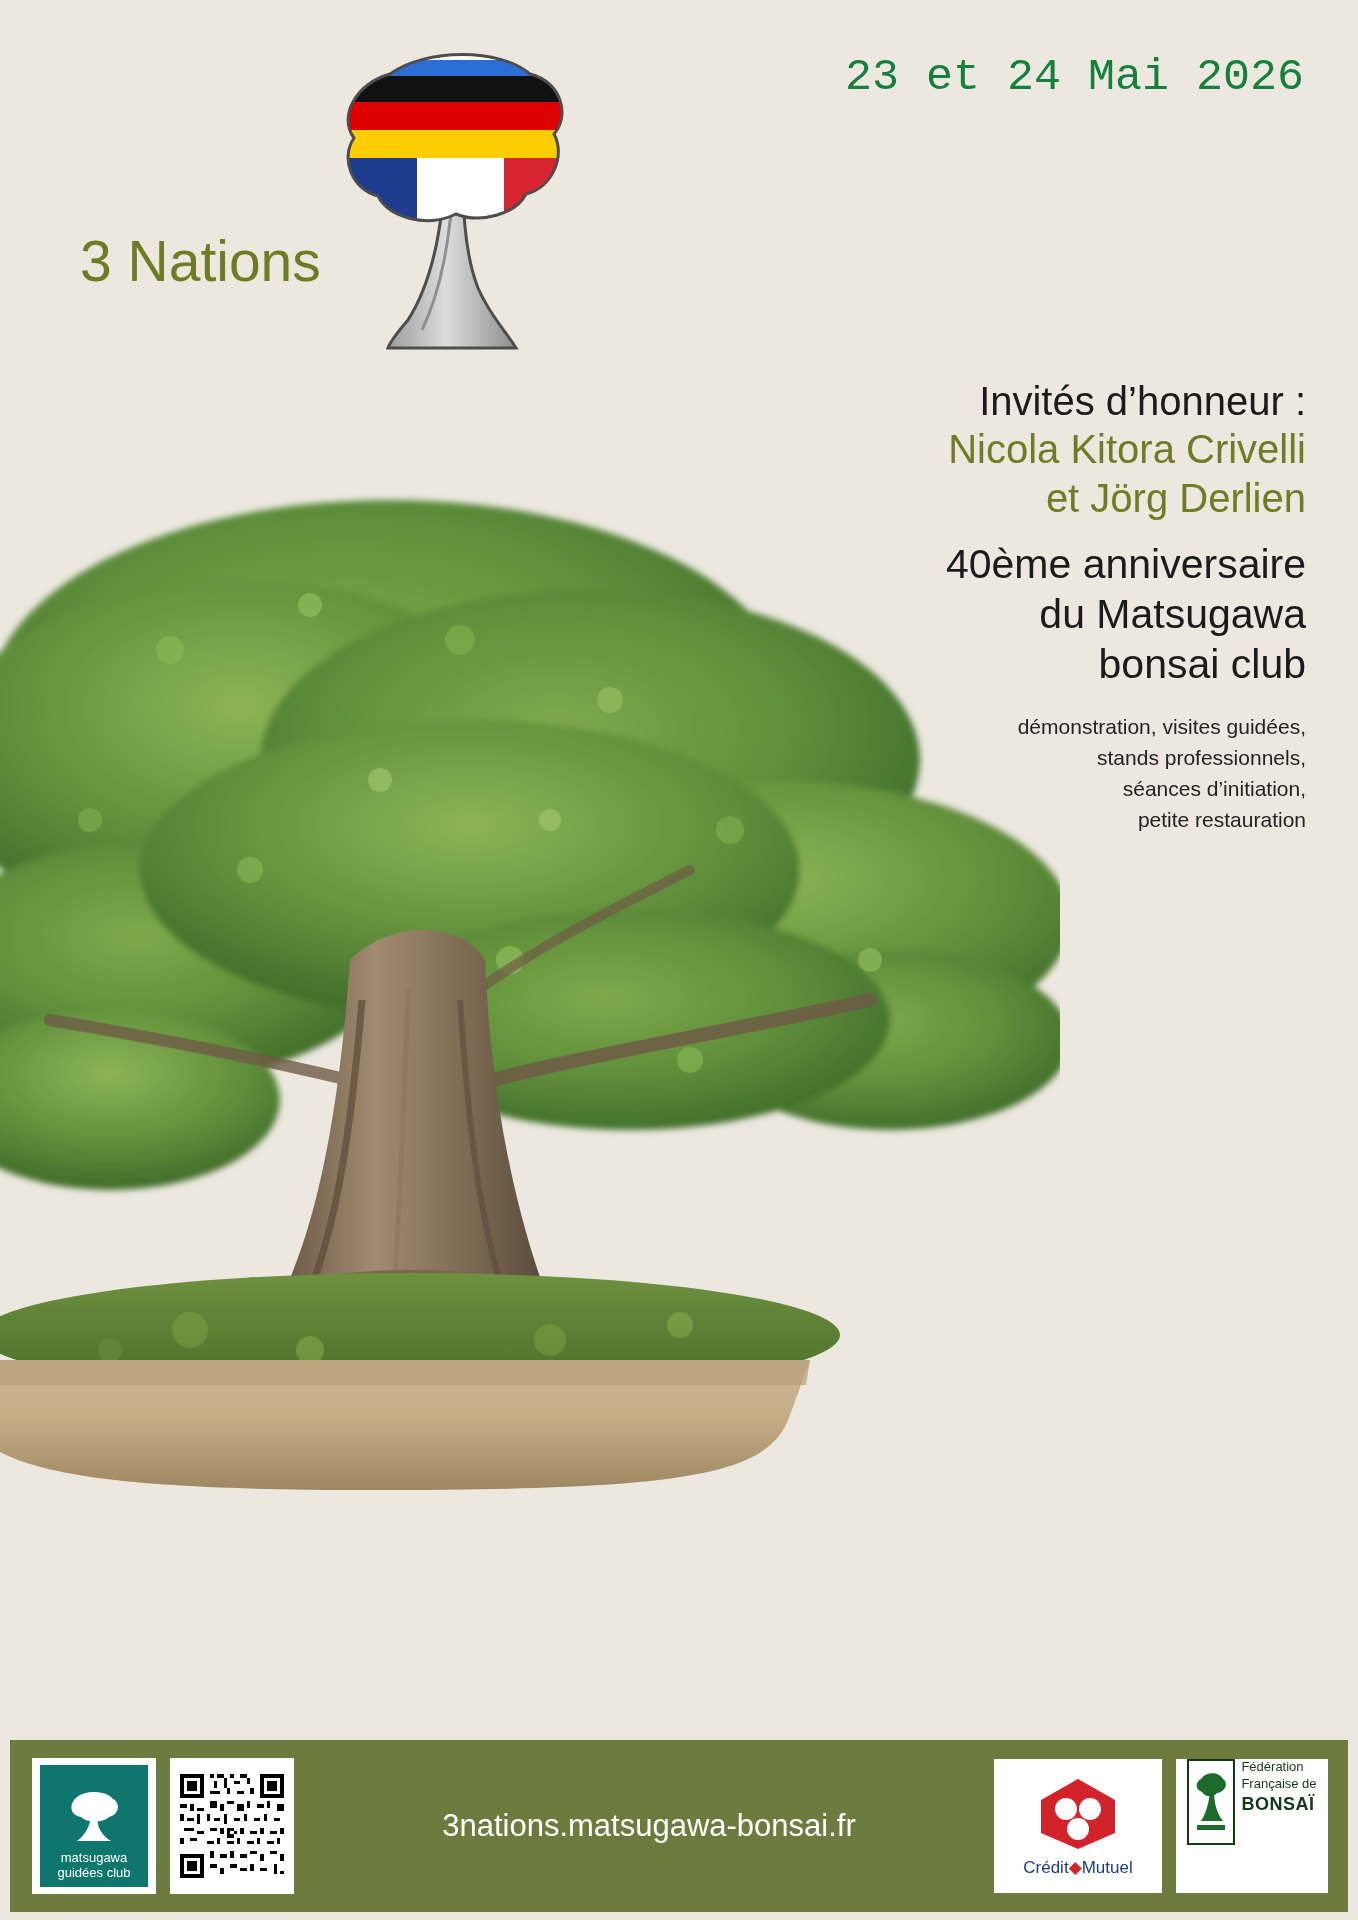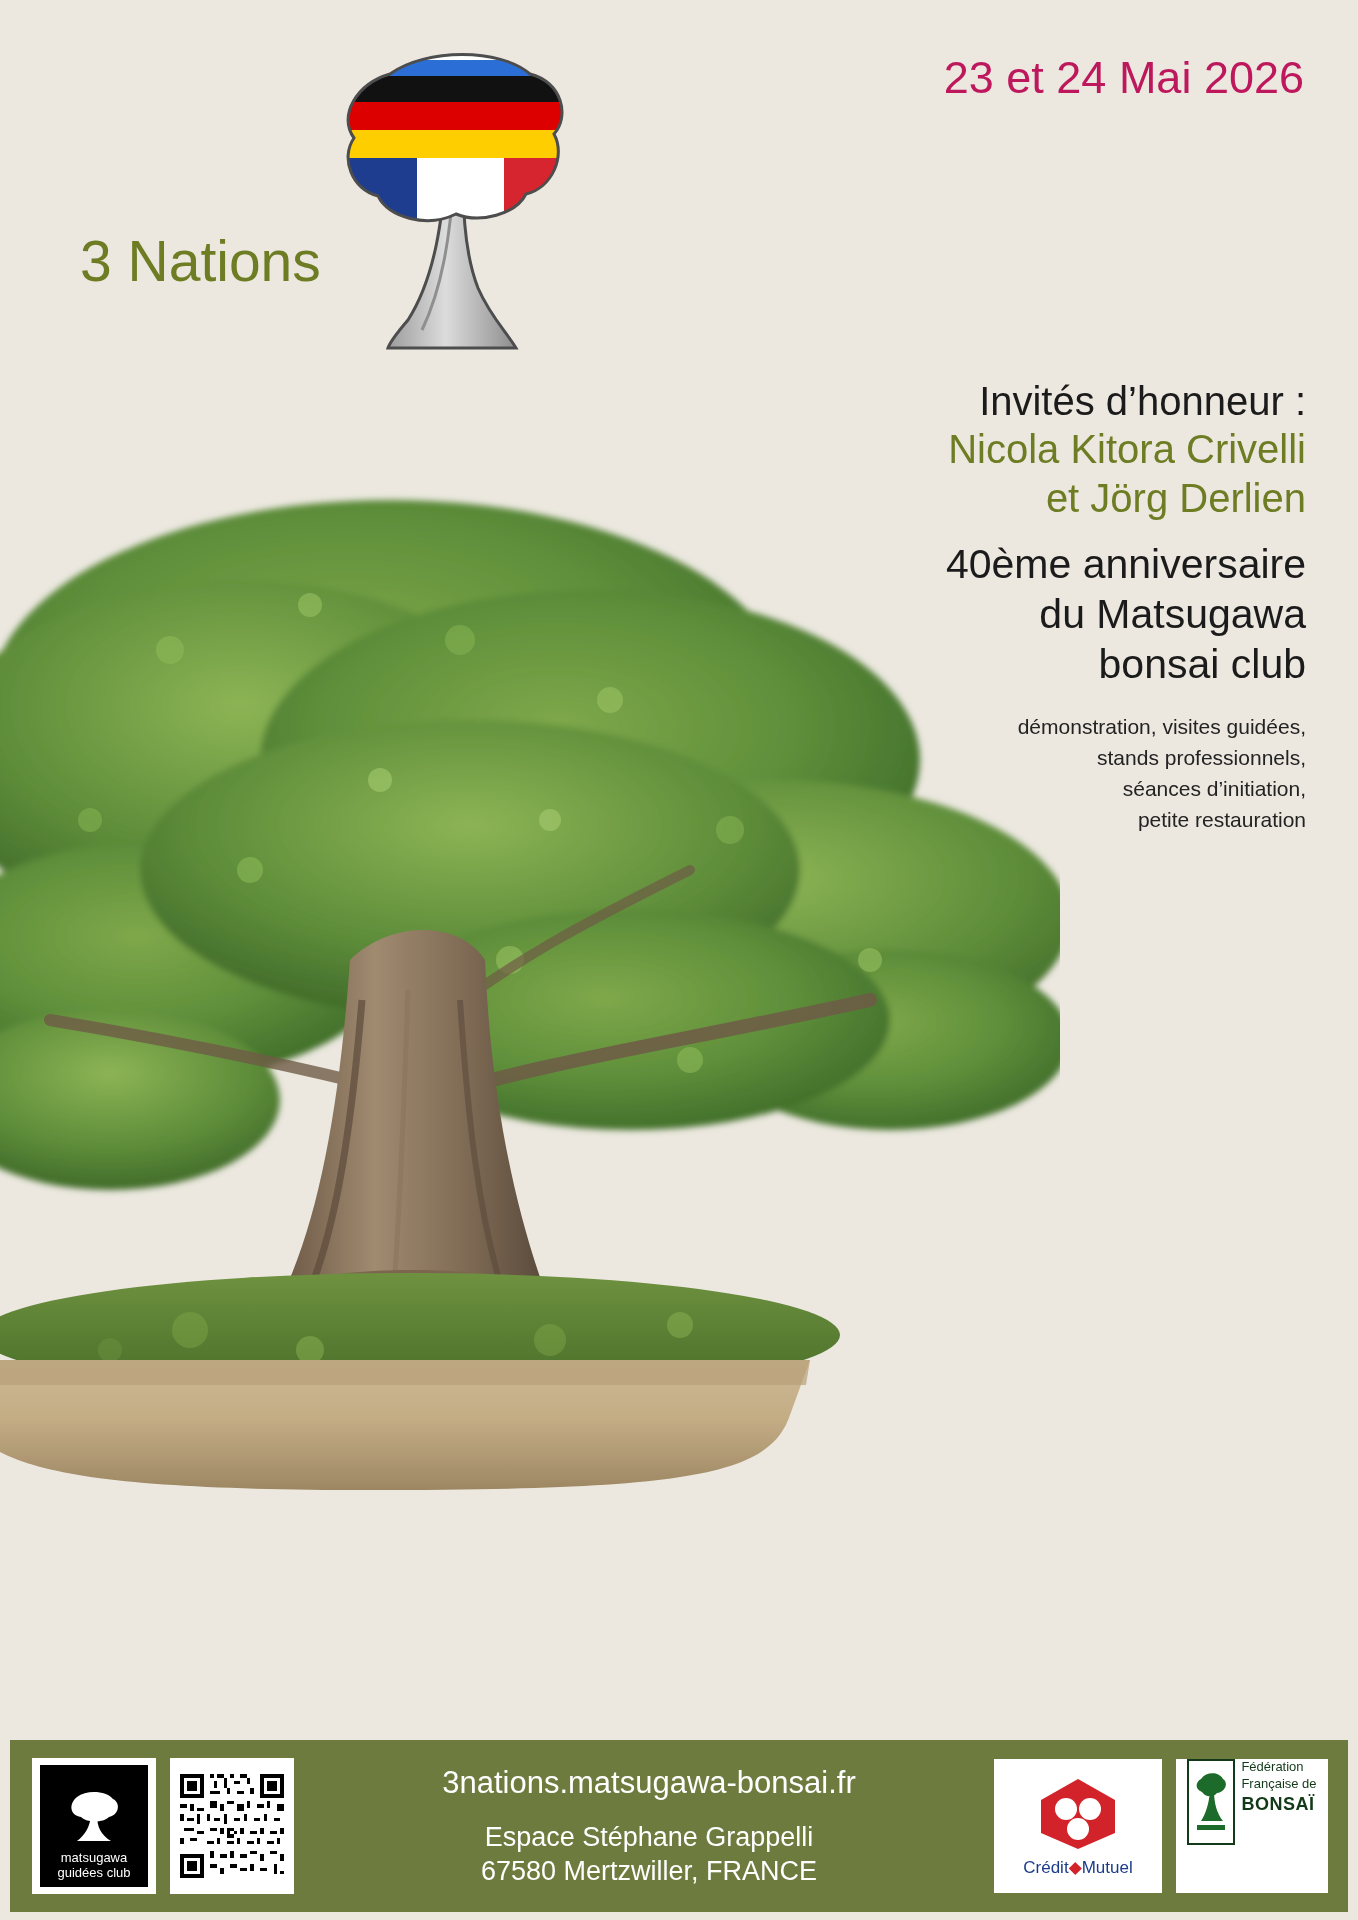--- a/index.html
+++ b/index.html
@@ -51,22 +51,23 @@
     font-size: 72px;
     color: #6e7d23;
     white-space: nowrap;
   }
 
   .date-line {
     position: absolute;
     right: 54px;
     top: 52px;
     font-size: 45px;
-    color: #be185d;
+    color: #15803d;
     white-space: nowrap;
+    font-family: Liberation Mono, monospace;
   }
 
   
   .info-col {
     position: absolute;
     right: 52px;
     top: 378px;
     width: 640px;
     text-align: right;
   }
@@ -122,21 +123,21 @@
     margin-left: 14px;
     margin-right: 14px;
     display: flex;
     align-items: center;
     justify-content: center;
     flex: none;
   }
   .matsu-badge {
     width: 108px;
     height: 122px;
-    background: #000000;
+    background: #0f766e;
     display: flex;
     flex-direction: column;
     align-items: center;
     justify-content: flex-end;
     padding-bottom: 6px;
     box-sizing: border-box;
   }
   .matsu-badge .mlabel {
     font-size: 13px;
     color: #ffffff;
@@ -460,24 +461,20 @@
             <rect x="29" y="28" width="1" height="3"></rect>
             <rect x="31" y="30" width="1" height="1"></rect>
           <rect x="14" y="17" width="3" height="4" fill="#ffffff"></rect>
           <path d="M15 17h2v1h-2z M15 18h1v2h-1z M16 19h1v1h-1z"></path>
         </g>
       </svg>
     </div>
 
     <div class="footer-center">
       <div class="site">3nations.matsugawa-bonsai.fr</div>
-      <div class="addr">
-        <div>Espace Stéphane Grappelli</div>
-        <div>67580 Mertzwiller, FRANCE</div>
-      </div>
     </div>
 
     <div class="cm-logo">
       <svg width="86" height="78" viewBox="0 0 86 78">
         <path d="M43 4 L 80 25 L 80 58 L 43 74 L 6 58 L 6 25 Z" fill="#d2232a"></path>
         <circle cx="31" cy="34" r="11" fill="#ffffff"></circle>
         <circle cx="55" cy="34" r="11" fill="#ffffff"></circle>
         <circle cx="43" cy="54" r="11" fill="#ffffff"></circle>
       </svg>
       <div class="cm-text">

